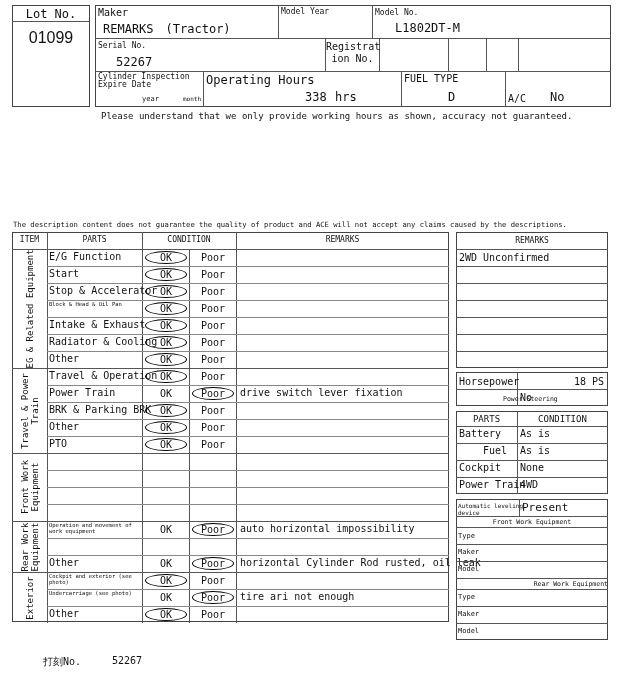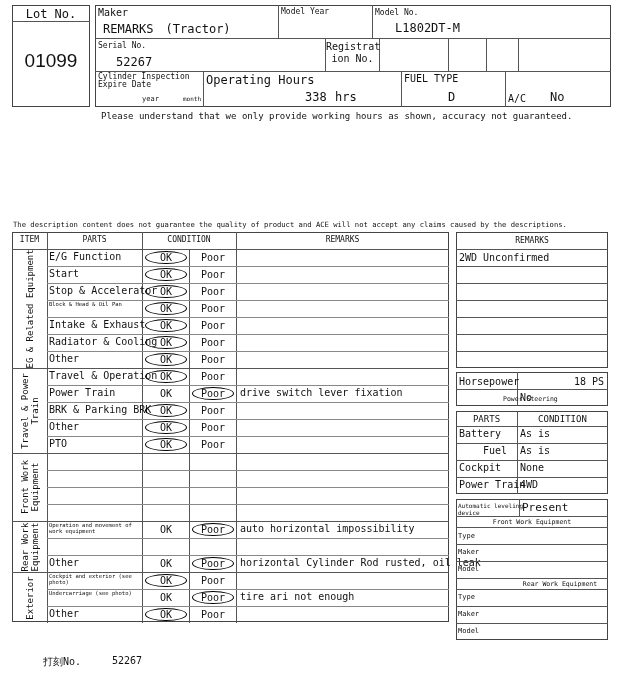--- a/index.html
+++ b/index.html
@@ -15,21 +15,21 @@
   .oval { position: absolute; border: 1.4px solid #000; border-radius: 50%; }
   .vert { position: absolute; transform: rotate(-90deg); transform-origin: center center; white-space: nowrap; text-align: center; font-size: 9px; line-height: 10px; }
   .cond { position: absolute; font-size: 10px; text-align: center; width: 46px; }
 </style>
 </head>
 <body>
 
 <div class="bx" style="left:12px;top:5px;width:78px;height:102px;"></div>
 <div class="hl" style="left:12px;top:21px;width:78px;"></div>
 <div class="t md" style="left:12px;top:7px;width:78px;text-align:center;">Lot No.</div>
-<div class="t" style="left:12px;top:50px;width:78px;text-align:center;font-family:'Liberation Sans',sans-serif;font-size:19px;">01099</div>
+<div class="t" style="left:12px;top:29px;width:78px;text-align:center;font-family:'Liberation Sans',sans-serif;font-size:16px;">01099</div>
 
 <div class="bx" style="left:95px;top:5px;width:516px;height:102px;"></div>
 
 <div class="hl" style="left:95px;top:38px;width:516px;"></div>
 <div class="hl" style="left:95px;top:71px;width:516px;"></div>
 
 <div class="vl" style="left:278px;top:5px;height:33px;"></div>
 <div class="vl" style="left:372px;top:5px;height:33px;"></div>
 <div class="t small" style="left:98px;top:7px;font-size:10px;">Maker</div>
 <div class="t md" style="left:103px;top:21px;">REMARKS　(Tractor)</div>
@@ -272,21 +272,21 @@
 <div class="t" style="left:522px;top:501px;font-size:11px;">Present</div>
 <div class="hl" style="left:456px;top:516px;width:152px;"></div>
 <div class="t" style="left:456px;top:518px;width:152px;text-align:center;font-size:6.5px;">Front Work Equipment</div>
 <div class="hl" style="left:456px;top:527px;width:152px;"></div>
 <div class="t" style="left:458px;top:532px;font-size:7px;">Type</div>
 <div class="hl" style="left:456px;top:544px;width:152px;"></div>
 <div class="t" style="left:458px;top:548px;font-size:7px;">Maker</div>
 <div class="hl" style="left:456px;top:561px;width:152px;"></div>
 <div class="t" style="left:458px;top:565px;font-size:7px;">Model</div>
 <div class="hl" style="left:456px;top:578px;width:152px;"></div>
-<div class="t" style="left:456px;top:580px;width:152px;text-align:center;font-size:6.5px;margin-left:28px;">Rear Work Equipment</div>
+<div class="t" style="left:456px;top:580px;width:152px;text-align:right;font-size:6.5px;">Rear Work Equipment</div>
 <div class="hl" style="left:456px;top:589px;width:152px;"></div>
 <div class="t" style="left:458px;top:593px;font-size:7px;">Type</div>
 <div class="hl" style="left:456px;top:606px;width:152px;"></div>
 <div class="t" style="left:458px;top:610px;font-size:7px;">Maker</div>
 <div class="hl" style="left:456px;top:623px;width:152px;"></div>
 <div class="t" style="left:458px;top:627px;font-size:7px;">Model</div>
 
 <div class="t" style="left:43px;top:655px;font-size:10px;">打刻No.</div>
 <div class="t" style="left:112px;top:655px;font-size:10px;">52267</div>
 

